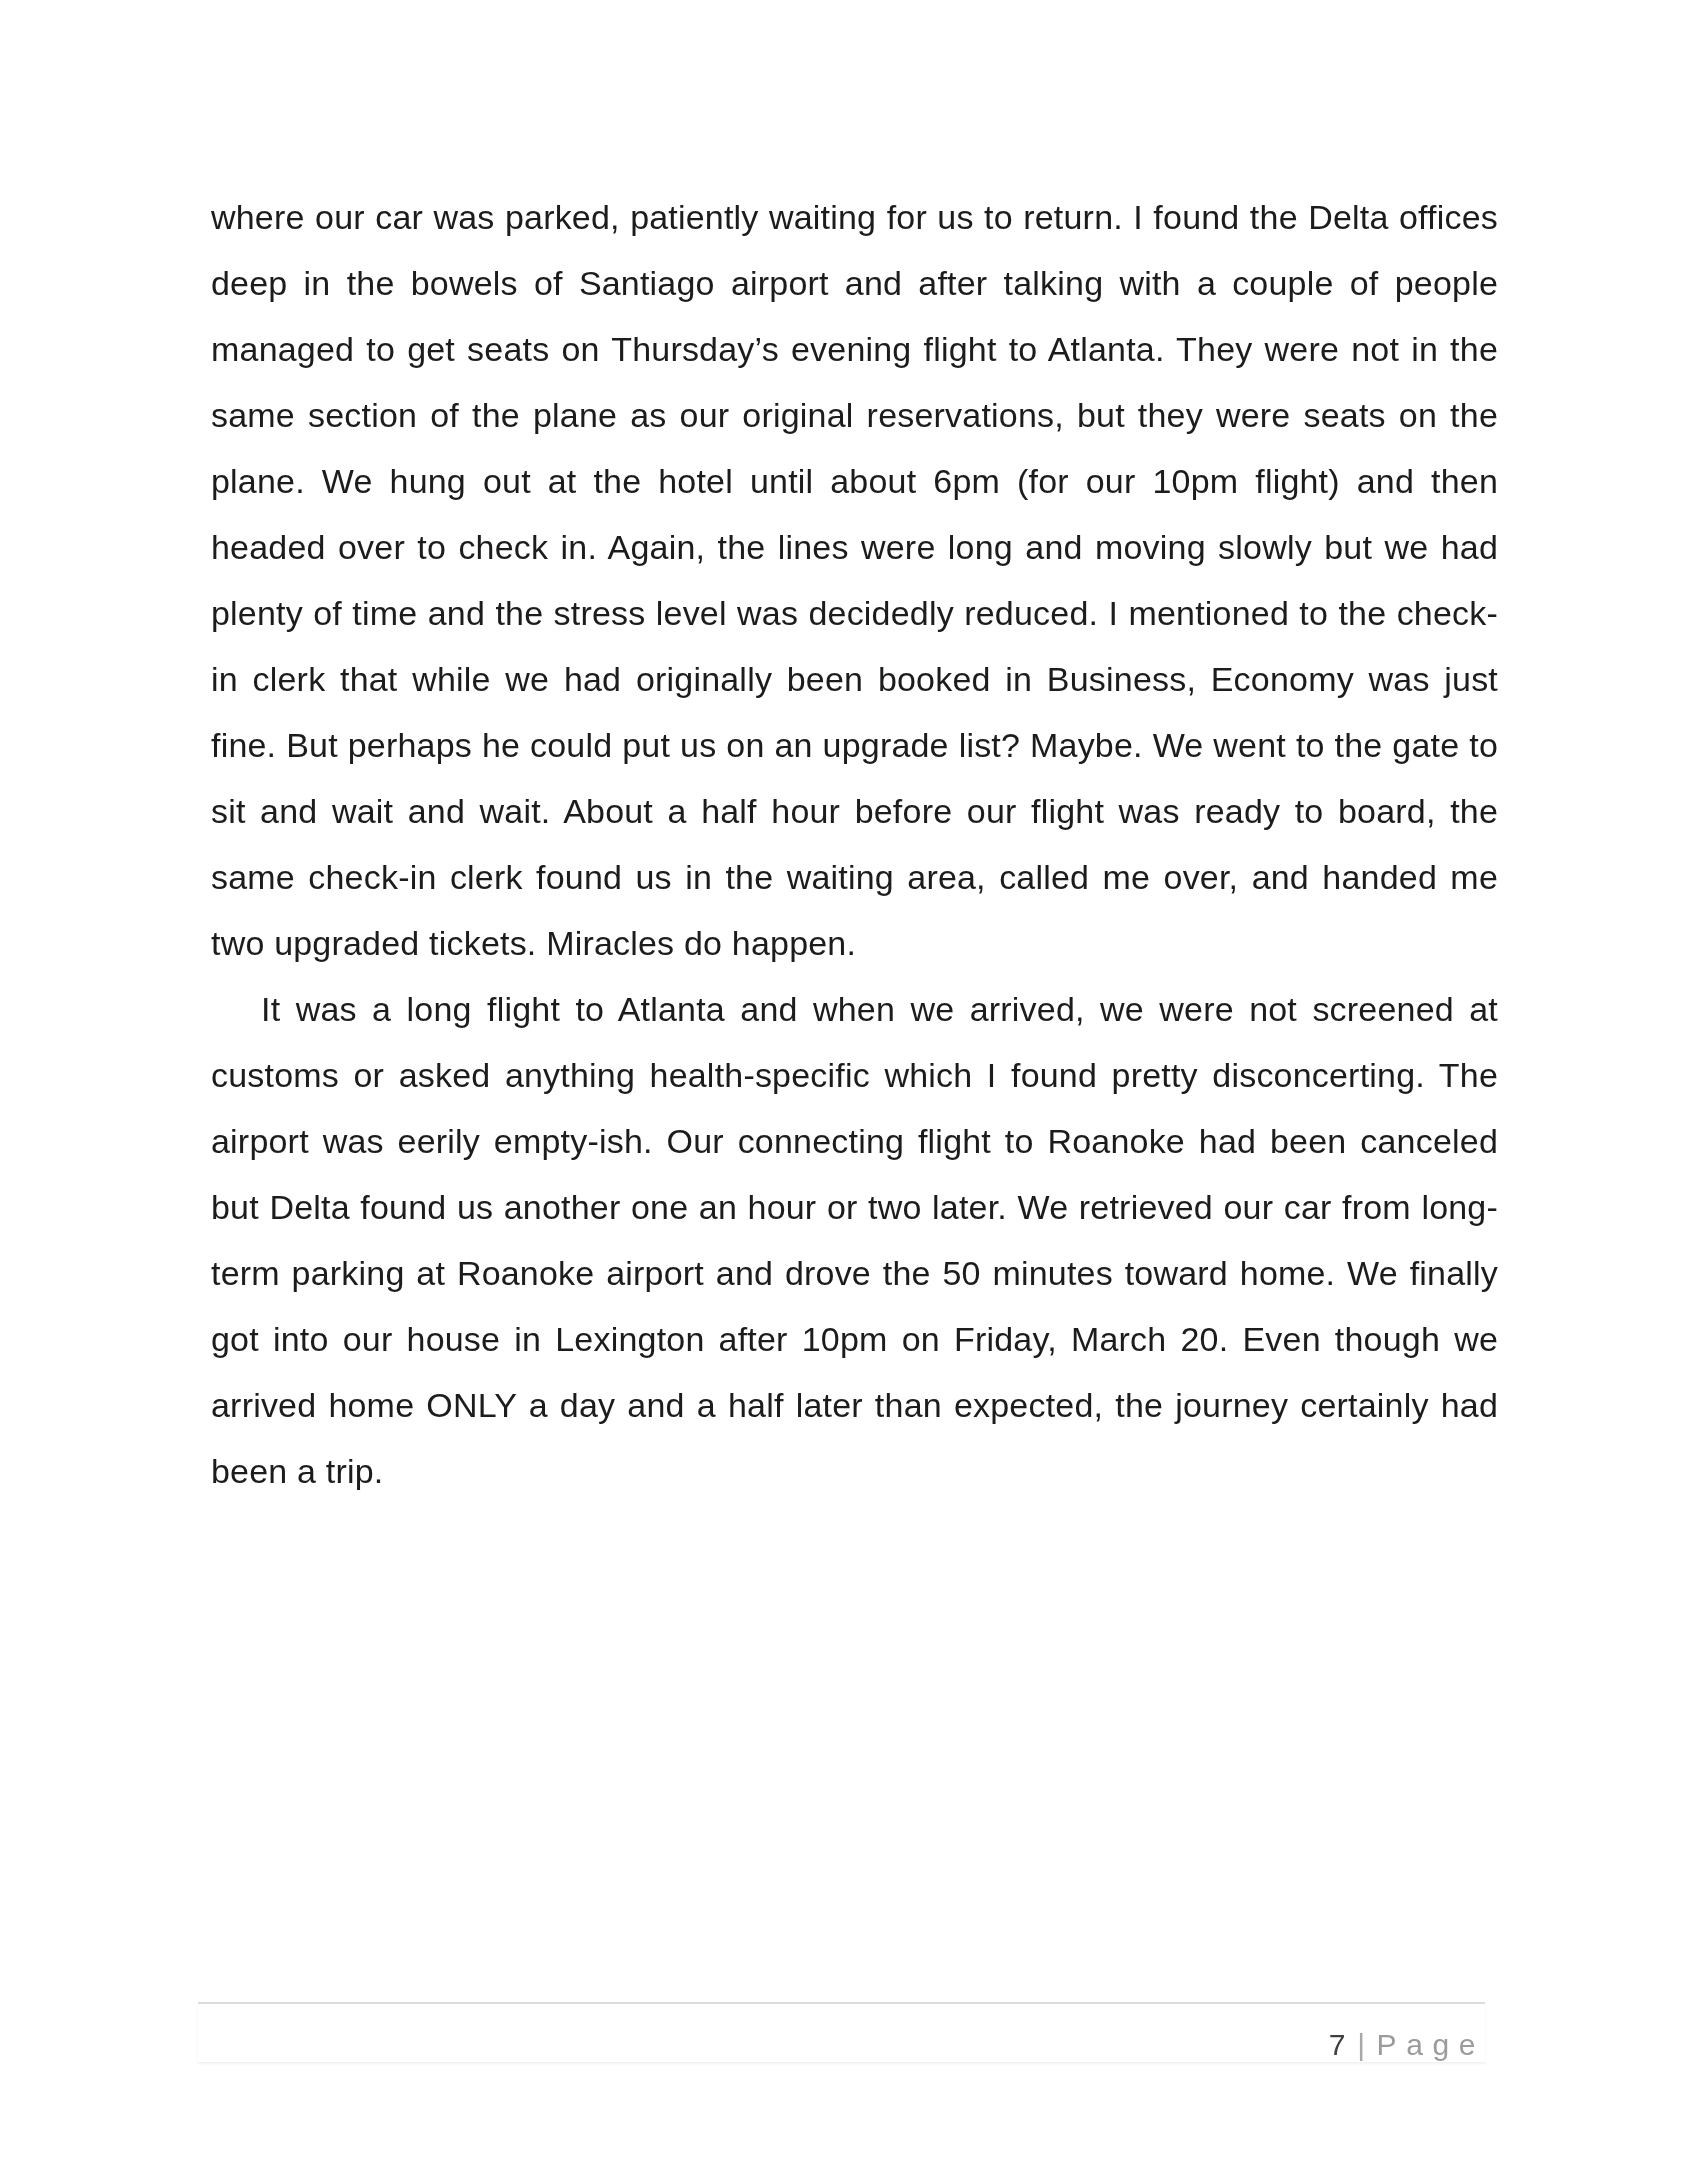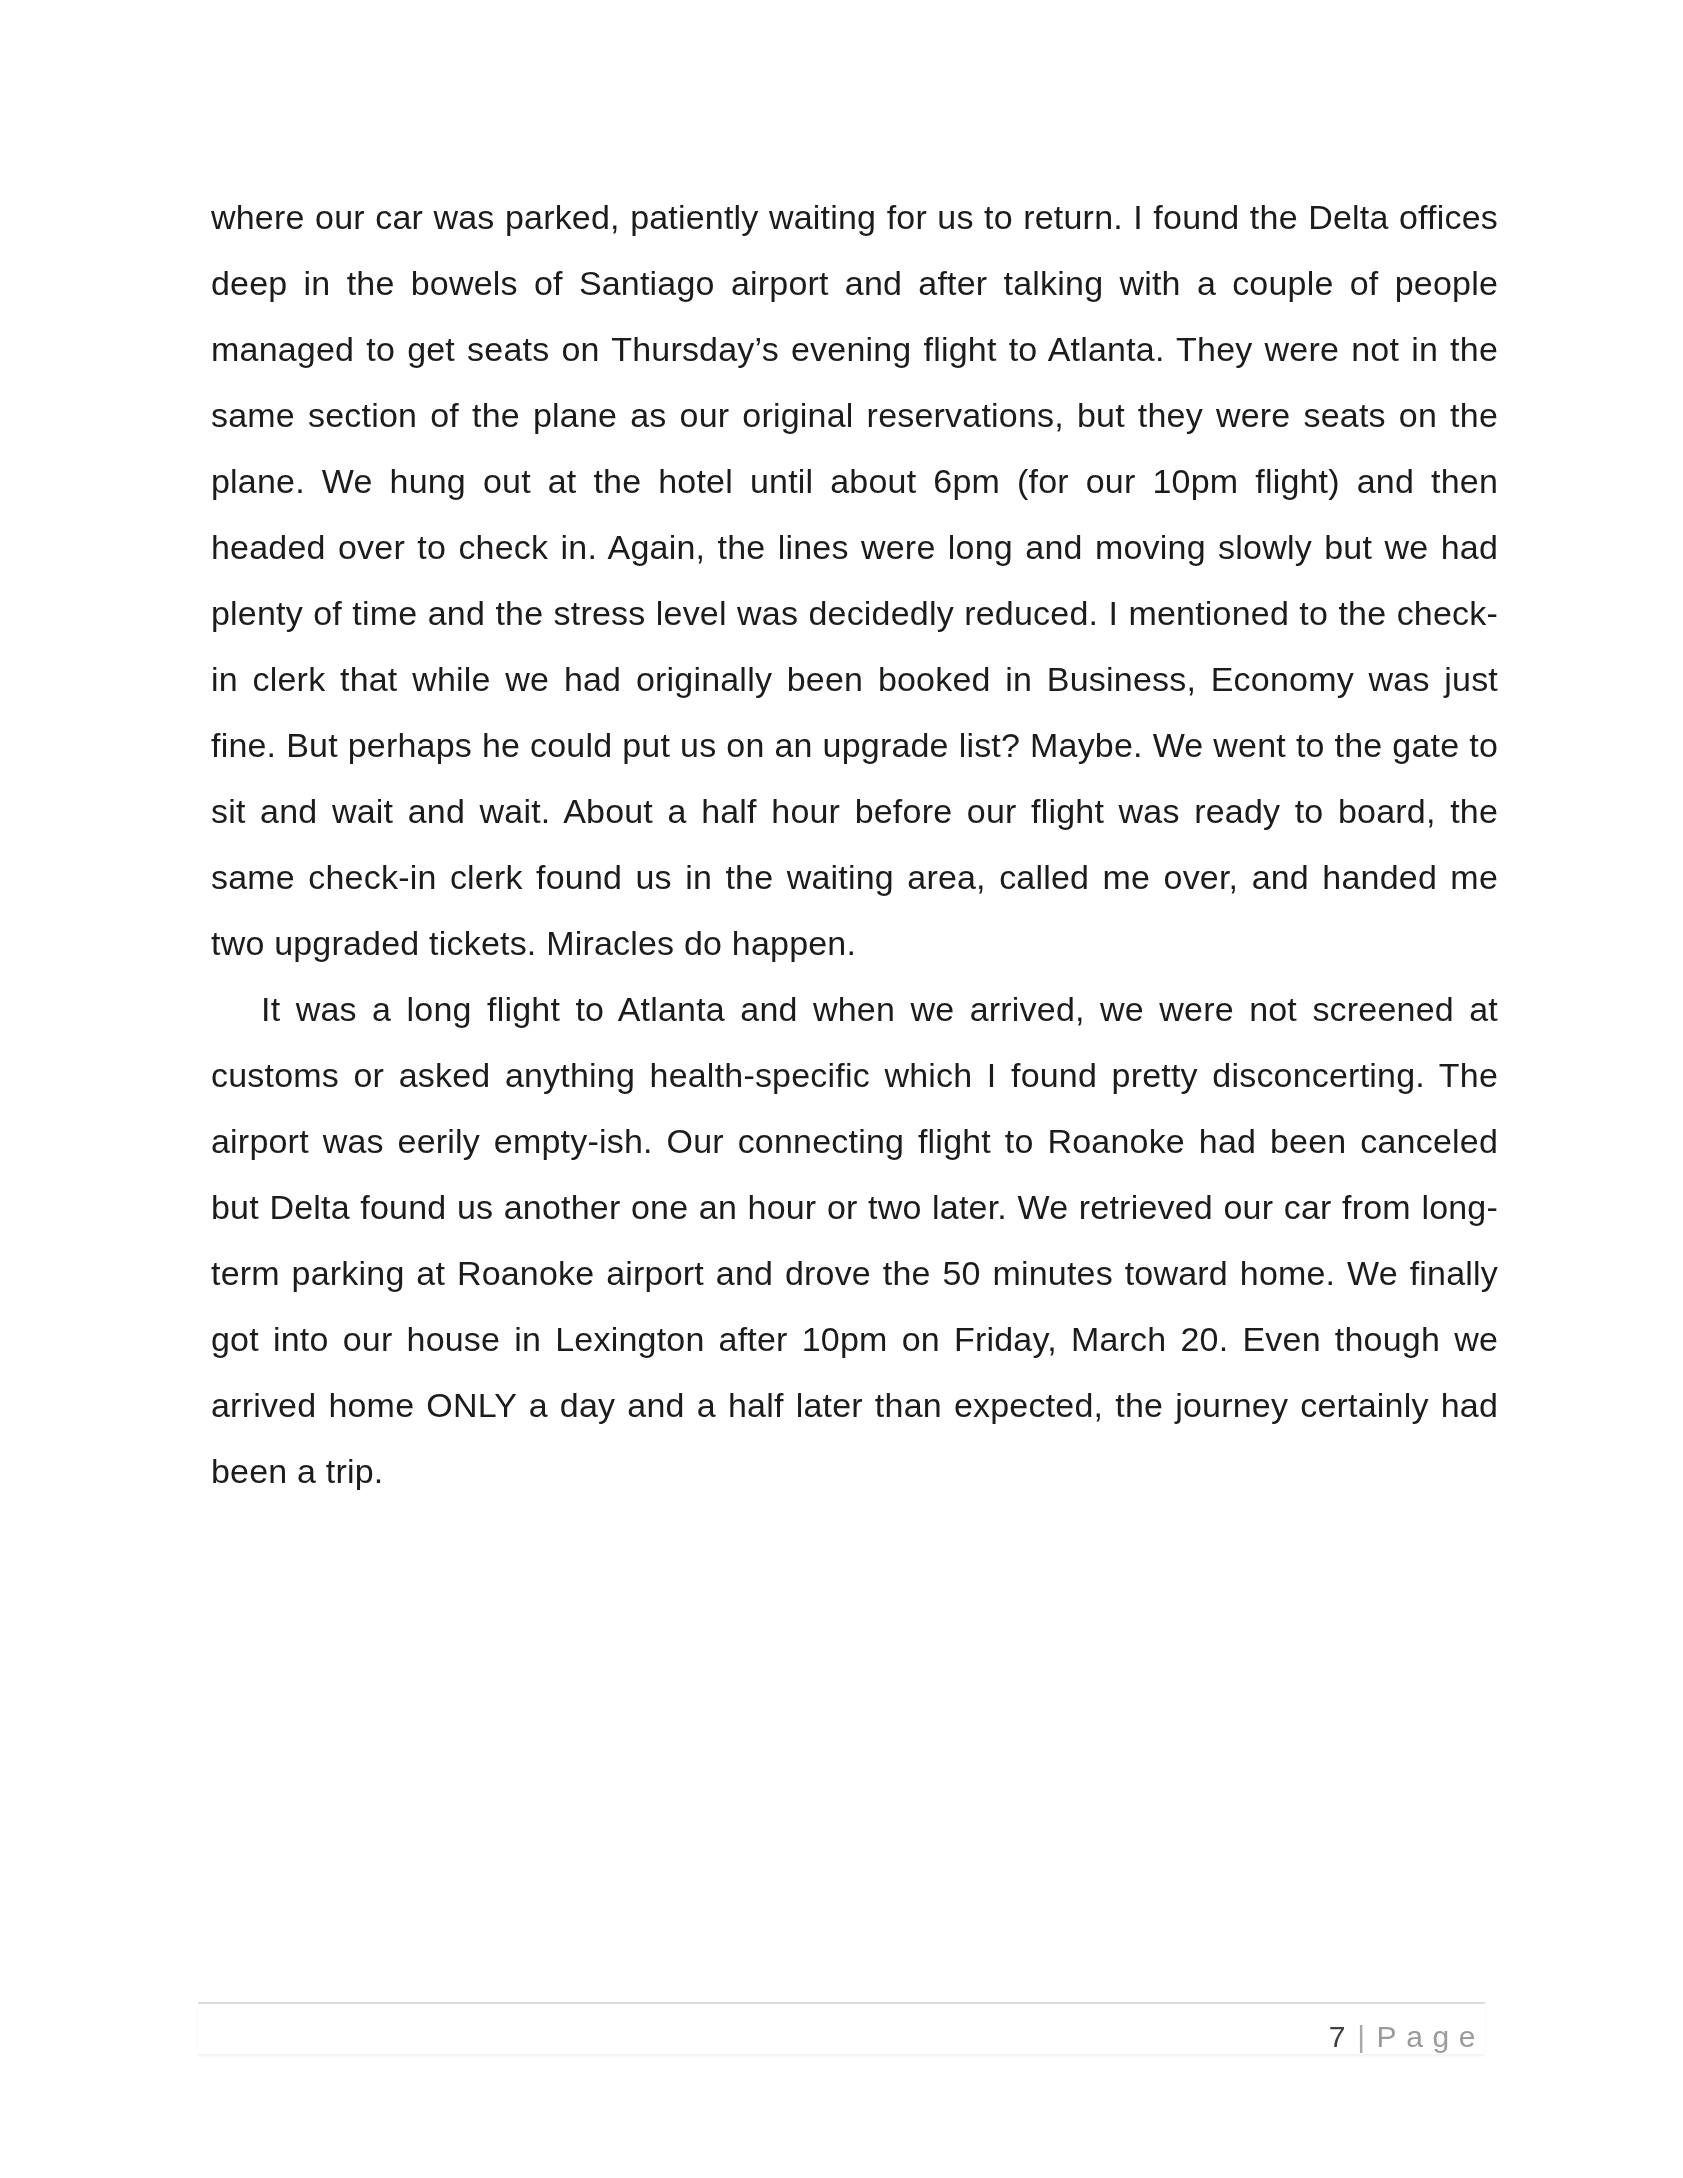--- a/index.html
+++ b/index.html
@@ -34,21 +34,21 @@
   .para.indent {
     text-indent: 50px;
   }
   .footer {
     position: absolute;
     left: 198px;
     right: 198px;
     top: 2002px;
     border-top: 2px solid #dcdcdc;
     box-shadow: 0 2px 2px rgba(200,200,200,0.25);
-    padding-top: 16px;
+    padding-top: 24px;
     text-align: right;
   }
   .footer-text {
     font-size: 30px;
     letter-spacing: 0.32em;
     color: #9b9b9b;
     white-space: nowrap;
   }
   .footer-text .page-num {
     color: #3f3f3f;

